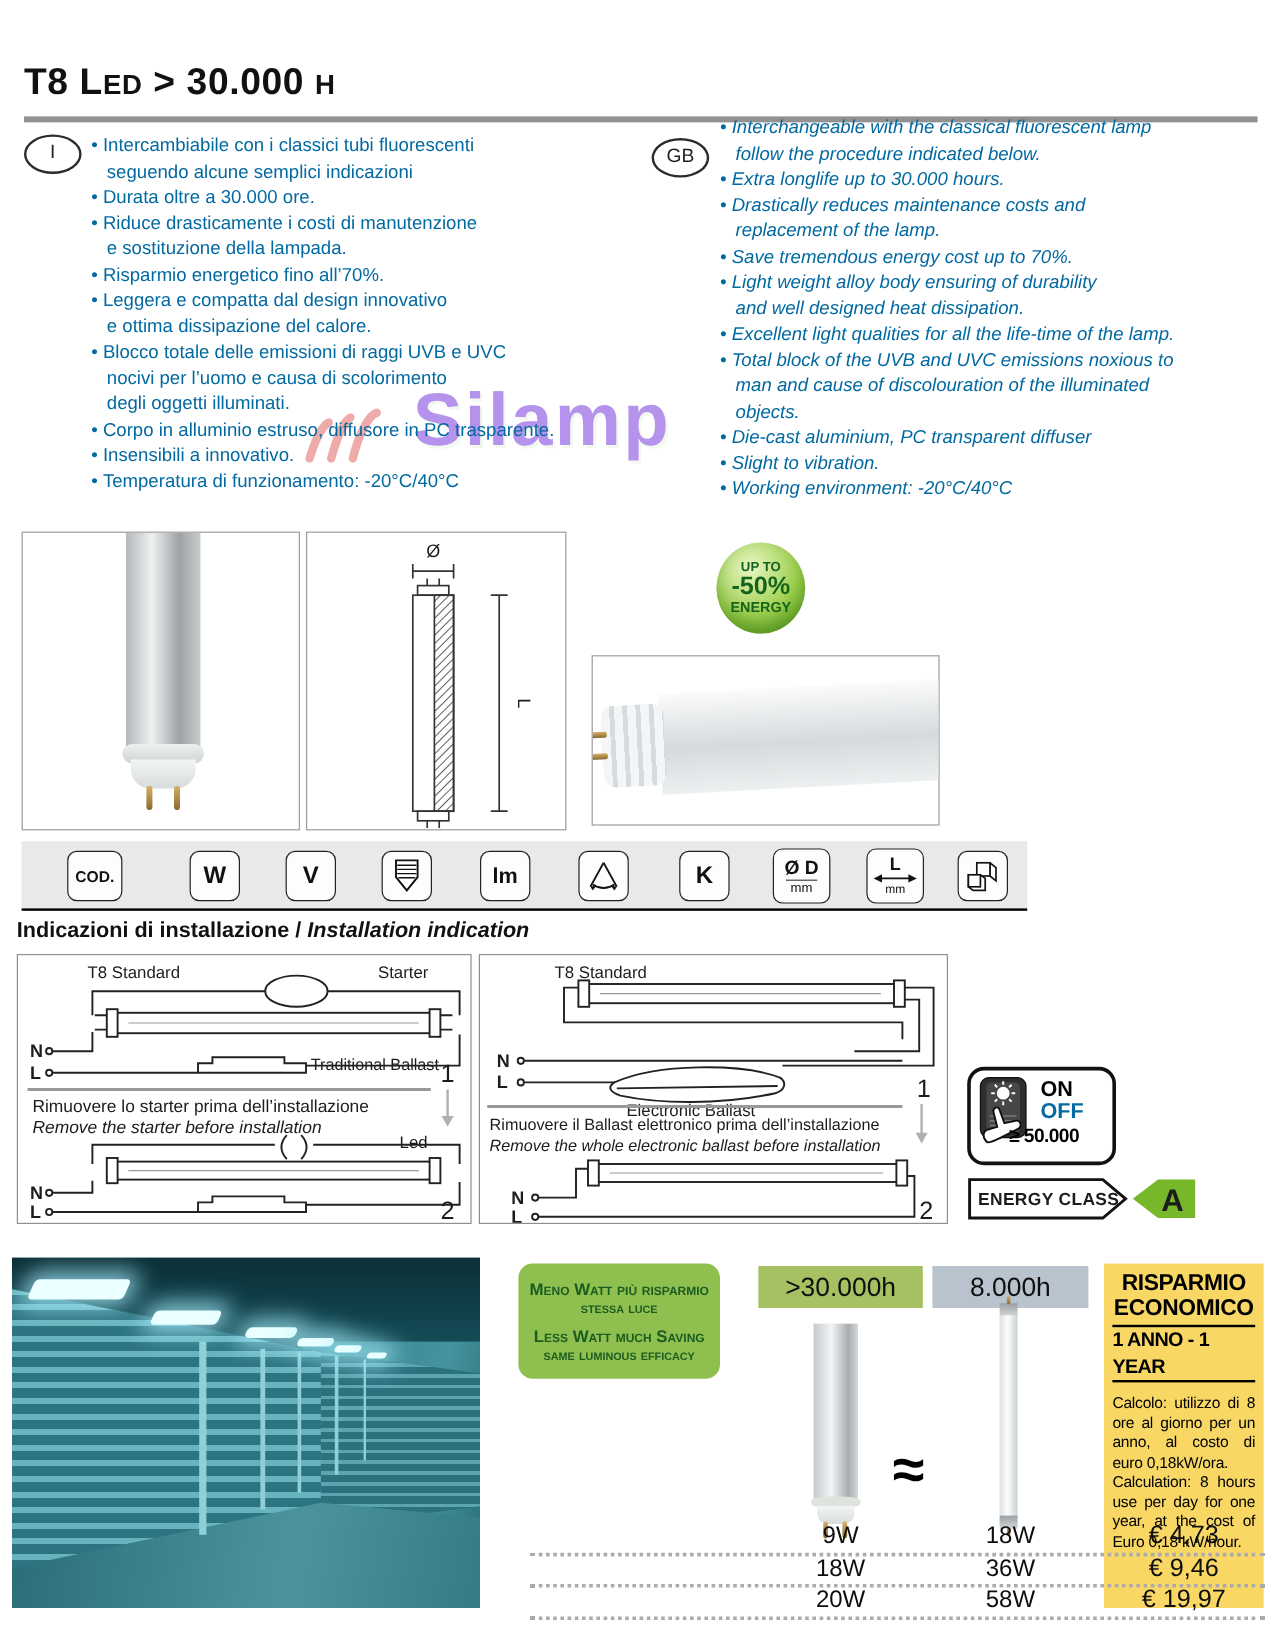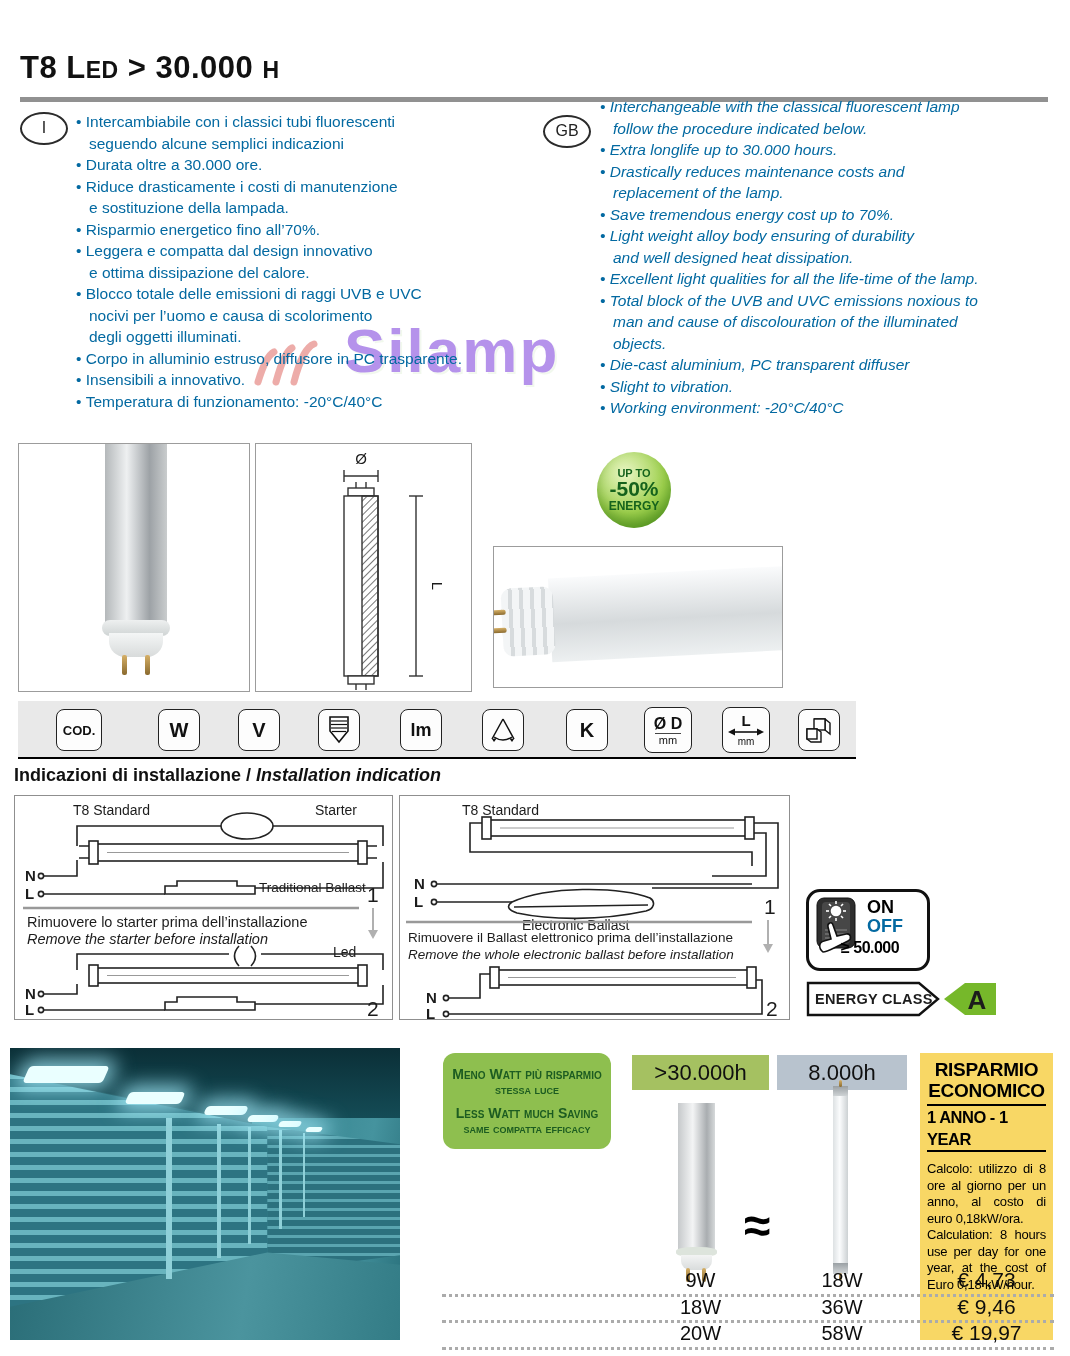--- a/index.html
+++ b/index.html
@@ -82,21 +82,21 @@
   .onoff .off{position:absolute;left:58px;top:24px;font-size:18px;font-weight:800;color:#0369a1;}
   .onoff .cyc{position:absolute;left:32px;top:47px;font-size:16px;font-weight:800;color:#000;letter-spacing:-.5px;}
 
   
   .photo{left:10px;top:1048px;width:390px;height:292px;background:#17505a;overflow:hidden;}
   .ph-layer{position:absolute;}
   .light{position:absolute;background:#eaffff;border-radius:4px;transform:skewX(-24deg);
      box-shadow:0 0 18px 7px rgba(170,240,255,.75);}
   .post{position:absolute;background:#8fd0d8;}
 
-  .green-note{left:443px;top:1053px;width:168px;height:96px;border-radius:12px;background:#8ebf4f;
+  .green-note{left:432px;top:1053px;width:168px;height:96px;border-radius:12px;background:#8ebf4f;
      color:#1c5c21;font-weight:bold;font-variant:small-caps;text-align:center;
      display:flex;flex-direction:column;justify-content:center;gap:1px;}
   .green-note .a{font-size:14px;line-height:15px;}
   .green-note .b{font-size:12.5px;line-height:14px;}
   .gap6{height:7px;}
 
   .col-header{top:1055px;height:35px;display:flex;align-items:center;justify-content:center;
      font-size:22px;color:#101010;}
   .hdr-led{left:632px;width:137px;background:#a5c161;}
   .hdr-fluo{left:777px;width:130px;background:#b8c3ce;}
@@ -464,21 +464,21 @@
     <div class="light" style="left:61%;top:23%;width:30px;height:7px;"></div>
     <div class="light" style="left:69%;top:25%;width:22px;height:6px;"></div>
     <div class="light" style="left:76%;top:27%;width:16px;height:5px;"></div>
   </div>
 
   <div class="abs green-note">
     <div class="a">Meno Watt più risparmio</div>
     <div class="b">stessa luce</div>
     <div class="gap6"></div>
     <div class="a">Less Watt much Saving</div>
-    <div class="b">same compatta efficacy</div>
+    <div class="b">same luminous efficacy</div>
   </div>
 
   <div class="abs col-header hdr-led">
     <span>&gt;30.000h</span>
   </div>
   <div class="abs col-header hdr-fluo">
     <span>8.000h</span>
   </div>
 
   <div class="abs" style="left:678px;top:1103px;width:41px;height:170px;">

